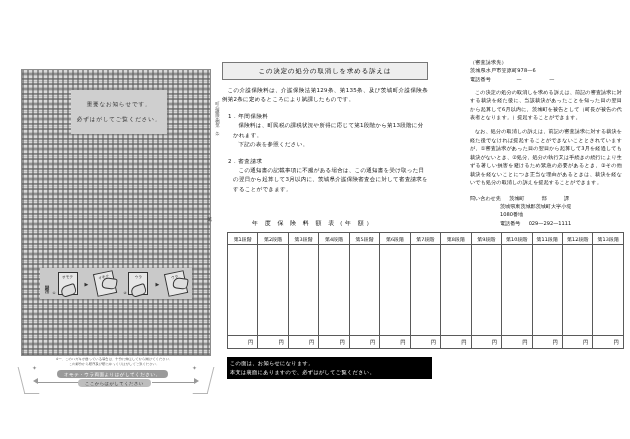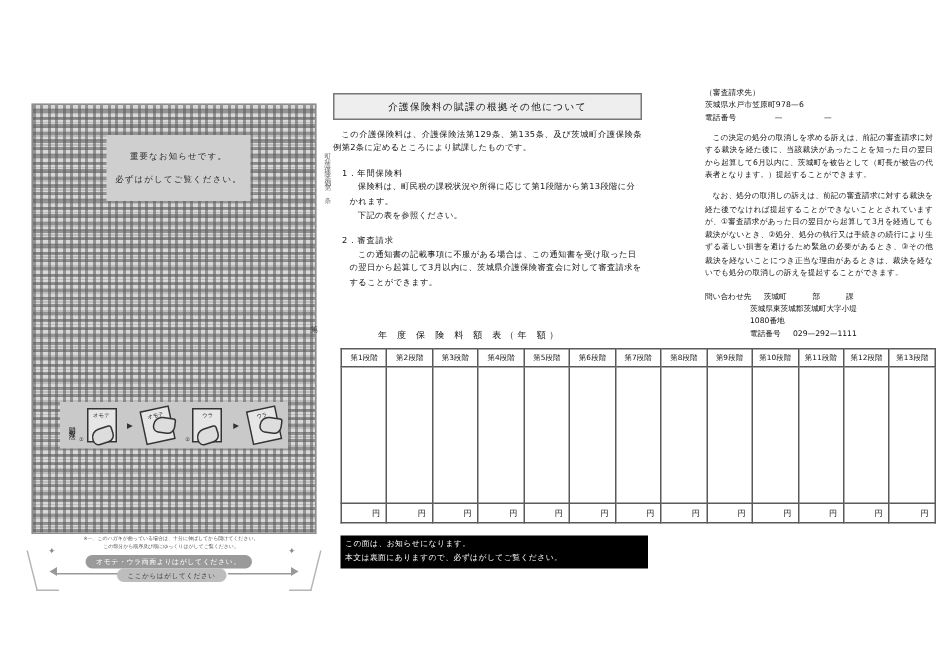--- a/index.html
+++ b/index.html
@@ -215,21 +215,21 @@
   <div class="peel-arrow-line right"></div>
   <div class="peel-tri r"></div>
 
   <div id="peel-bar-top">オモテ・ウラ両面よりはがしてください。</div>
   <div id="peel-bar-bottom">ここからはがしてください</div>
 
   <div id="margin-notes">町介護保険条例第2条</div>
   <div id="margin-kanji-b">第</div>
 
   <div id="mid-col">
-    <div id="doc-title-box">介護保険料の賦課の根拠その他について</div>
+    <div id="doc-title-box">この決定の処分の取消しを求める訴えは</div>
 
     <p class="body-p indent1">この介護保険料は、介護保険法第129条、第135条、及び茨城町介護保険条例第2条に定めるところにより賦課したものです。</p>
 
     <div class="sec-head">1．年間保険料</div>
     <div class="sub-line ind">保険料は、町民税の課税状況や所得に応じて第1段階から第13段階に分かれます。</div>
     <div class="sub-line ind">下記の表を参照ください。</div>
 
     <div class="sec-head">2．審査請求</div>
     <div class="sub-line ind">この通知書の記載事項に不服がある場合は、この通知書を受け取った日の翌日から起算して3月以内に、茨城県介護保険審査会に対して審査請求をすることができます。</div>
   </div>

